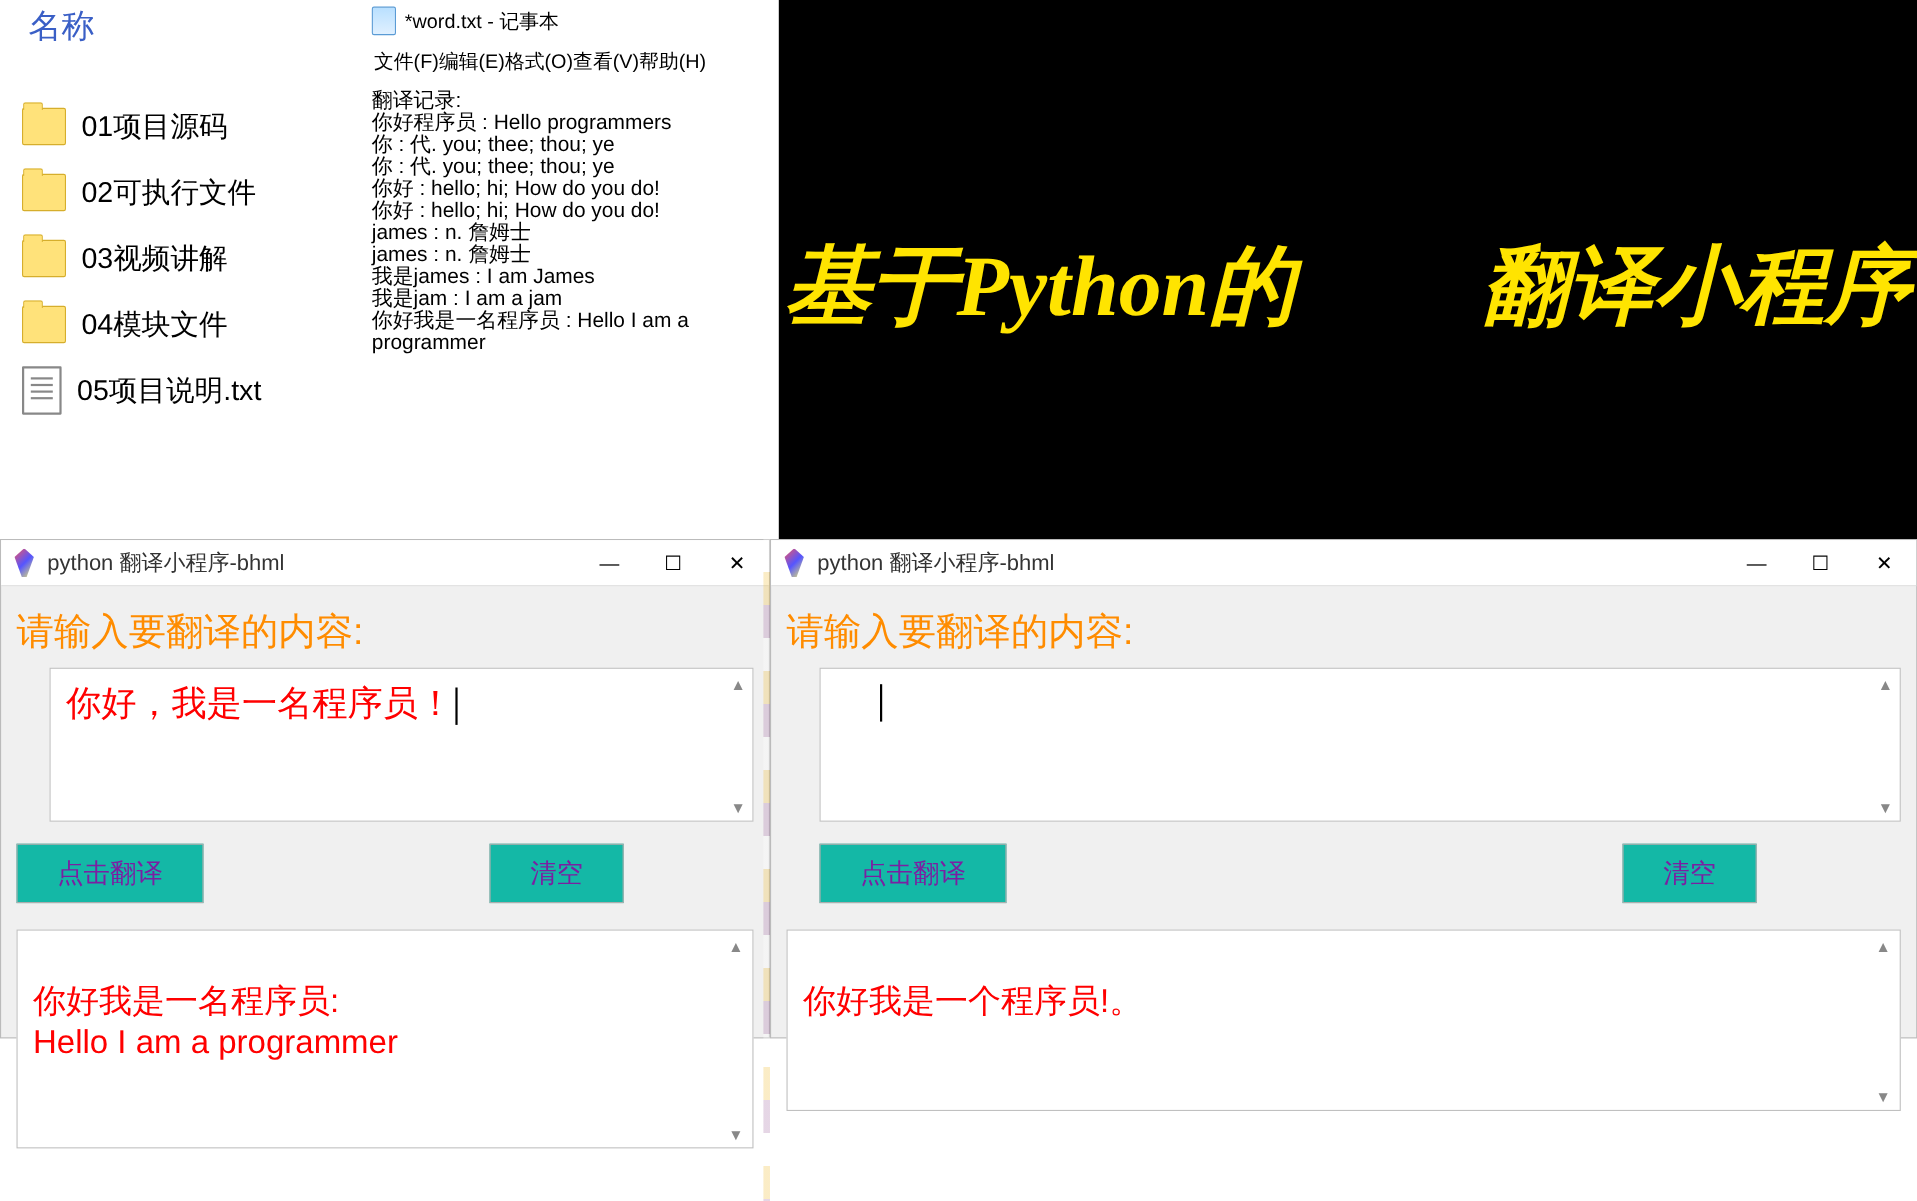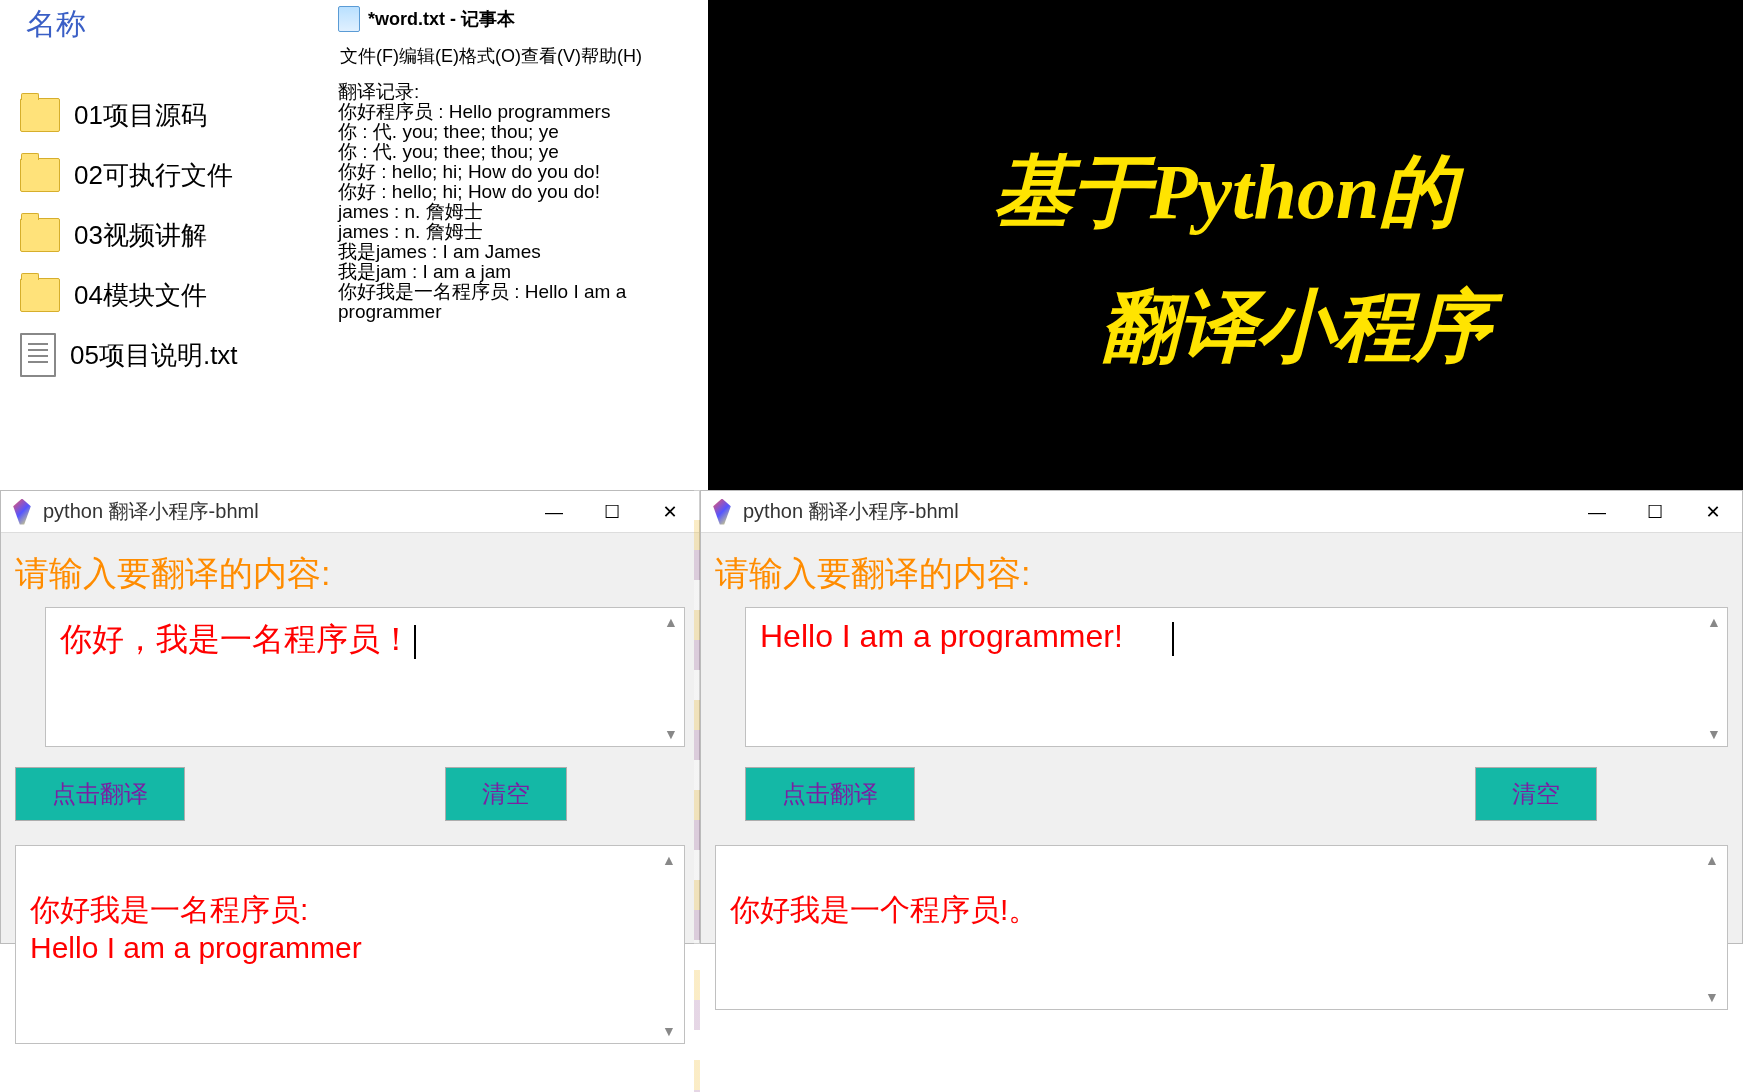--- a/index.html
+++ b/index.html
@@ -77,21 +77,20 @@
   width: 380px; height: 490px;
   background: #fff;
 }
 .notepad-titlebar {
   display: flex;
   align-items: center;
   padding: 6px 10px;
   gap: 8px;
   font-size: 18px;
   color: #000;
-  font-weight: bold;
 }
 .notepad-icon {
   width: 22px; height: 26px;
   background: linear-gradient(#b9e0ff,#e0f0ff);
   border: 1px solid #5a9bd5;
   border-radius: 2px;
 }
 .notepad-menu {
   display: flex;
   padding: 6px 12px;
@@ -106,21 +105,21 @@
   white-space: pre-line;
 }
 
 
 .banner {
   position: absolute;
   left: 708px; top: 0;
   width: 1035px; height: 490px;
   background: #000;
   display: flex;
-  flex-direction: column;
+  flex-direction: row;
   justify-content: center;
   align-items: center;
   gap: 30px;
   padding-top: 30px;
 }
 .banner-line1, .banner-line2 {
   color: #ffe400;
   font-style: italic;
   font-weight: bold;
   font-size: 78px;
@@ -337,21 +336,20 @@
     <span>python 翻译小程序-bhml</span>
     <div class="tk-controls">
       <div class="tk-ctrl">—</div>
       <div class="tk-ctrl">☐</div>
       <div class="tk-ctrl">✕</div>
     </div>
   </div>
   <div class="tk-body">
     <div class="prompt-label">请输入要翻译的内容:</div>
     <div class="input-box">
-      <span>Hello I am a programmer!</span>
       <span class="input-cursor" style="margin-left:40px;"></span>
       <span class="scroll-arrow up">▲</span>
       <span class="scroll-arrow down">▼</span>
     </div>
     <div class="btn-row">
       <button class="tk-btn">点击翻译</button>
       <button class="tk-btn">清空</button>
     </div>
     <div class="output-box">
       <span>你好我是一个程序员!。</span>

